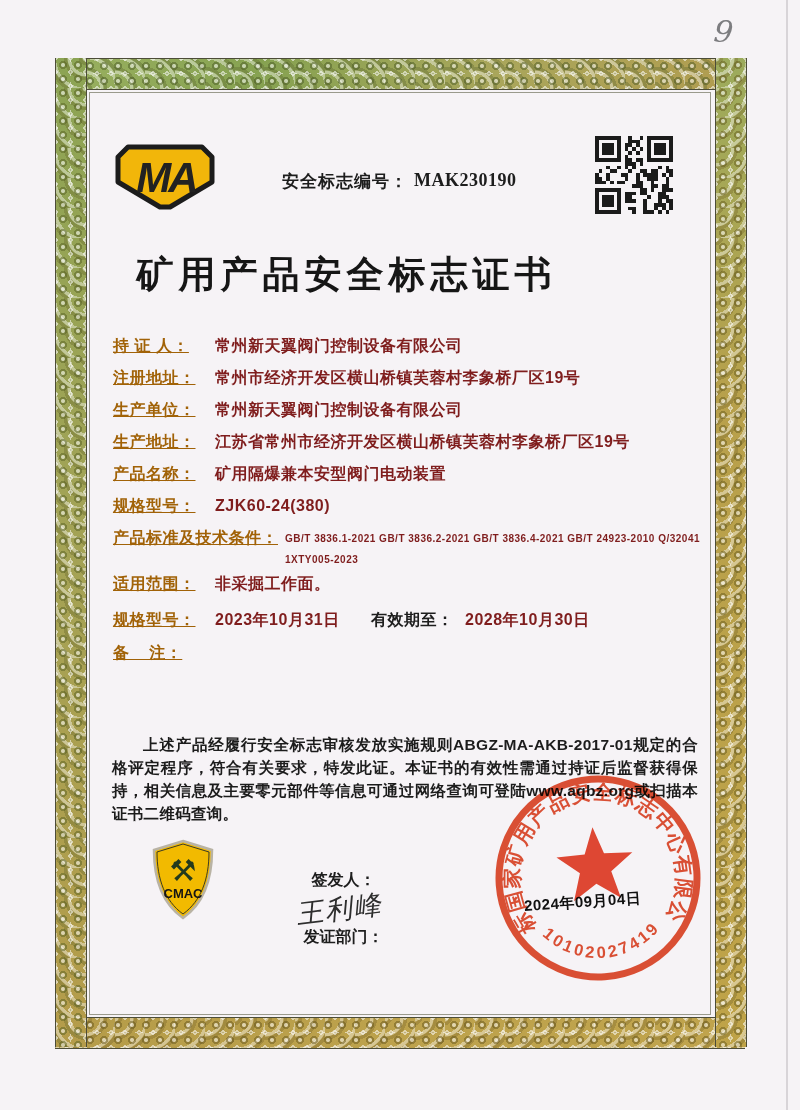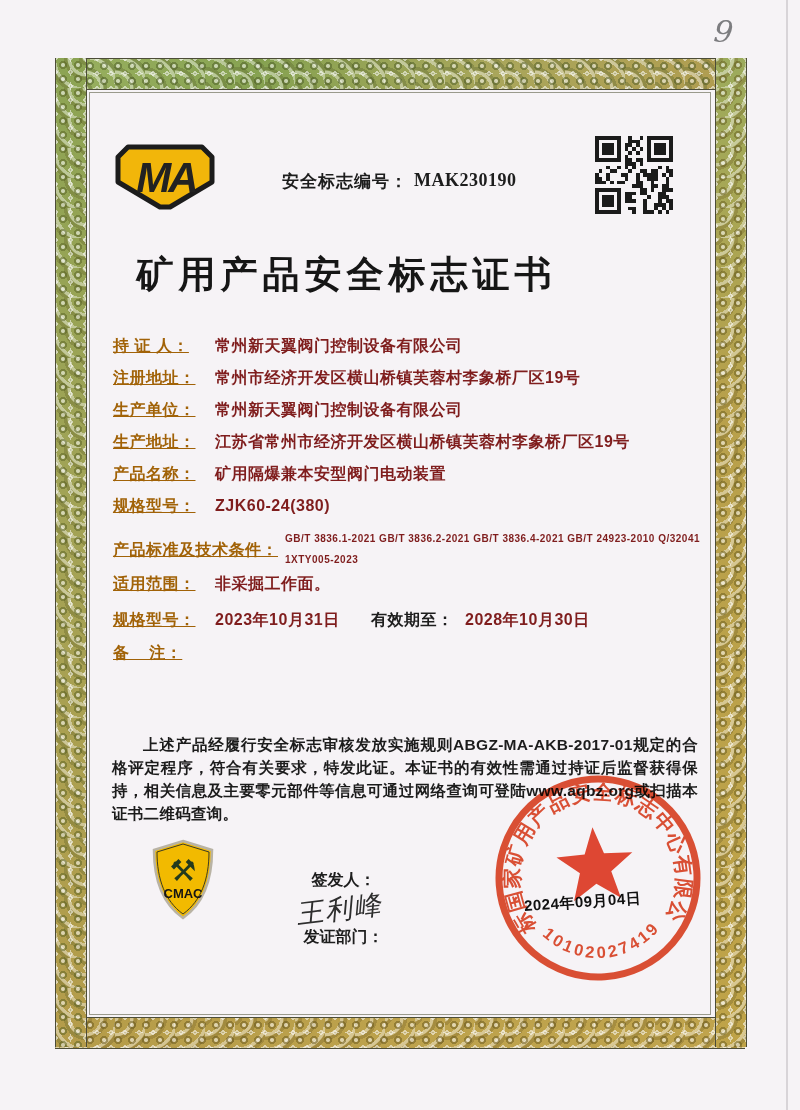--- a/index.html
+++ b/index.html
@@ -55,21 +55,21 @@
   .cert-no-value{font-family:"Liberation Serif",serif;font-weight:bold;letter-spacing:.5px;margin-left:6px;font-size:18px;text-align:right;}
   .qr{position:absolute;left:595px;top:136px;}
   .doc-title{position:absolute;left:0;top:250px;width:693px;text-align:center;
     font-size:37px;font-weight:900;letter-spacing:5px;color:#161616;}
 
   
   .fields{position:absolute;left:113px;top:336px;width:592px;font-size:16px;font-weight:bold;}
   .frow{display:flex;align-items:flex-start;margin-bottom:13px;line-height:19px;}
   .label{white-space:pre;flex:0 0 102px;letter-spacing:.5px;color:#a16207;text-decoration:underline;}
   .value{letter-spacing:.5px;color:#7f1d1d;}
-  .frow.standards{align-items:center;margin-top:9px;margin-bottom:4px;}
+  .frow.standards{margin-top:9px;margin-bottom:4px;}
   .frow.standards .label{flex:0 0 172px;}
   .frow.standards .value{width:418px;font-family:"Liberation Sans",sans-serif;
     word-break:break-all;line-height:21px;font-size:10px;}
   .frow.dates{margin-top:17px;}
   .frow.dates .value{flex:0 0 146px;}
   .frow.dates .label2{white-space:pre;flex:0 0 94px;margin-left:10px;letter-spacing:.5px;}
   .frow.remark{margin-top:14px;}
 
   
   .para{position:absolute;left:112px;top:733px;width:586px;font-size:15.5px;font-weight:bold;

